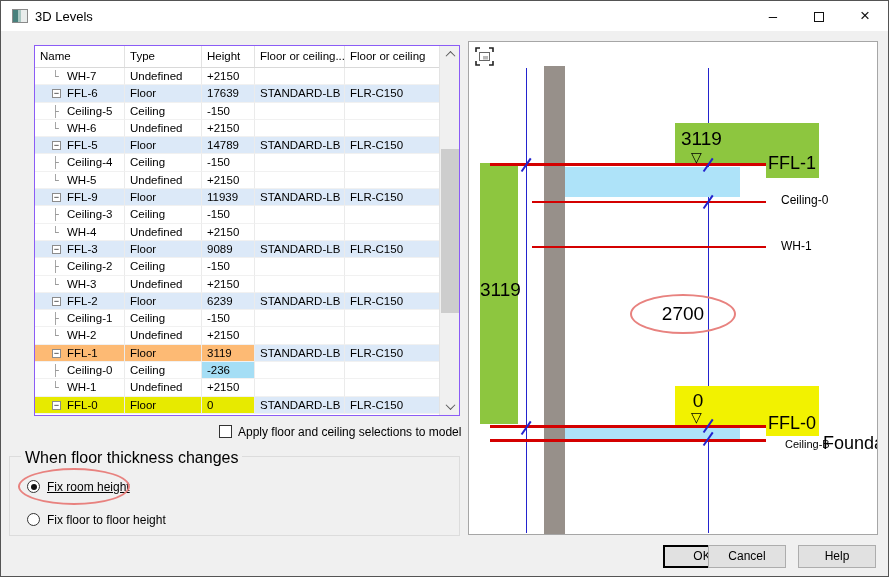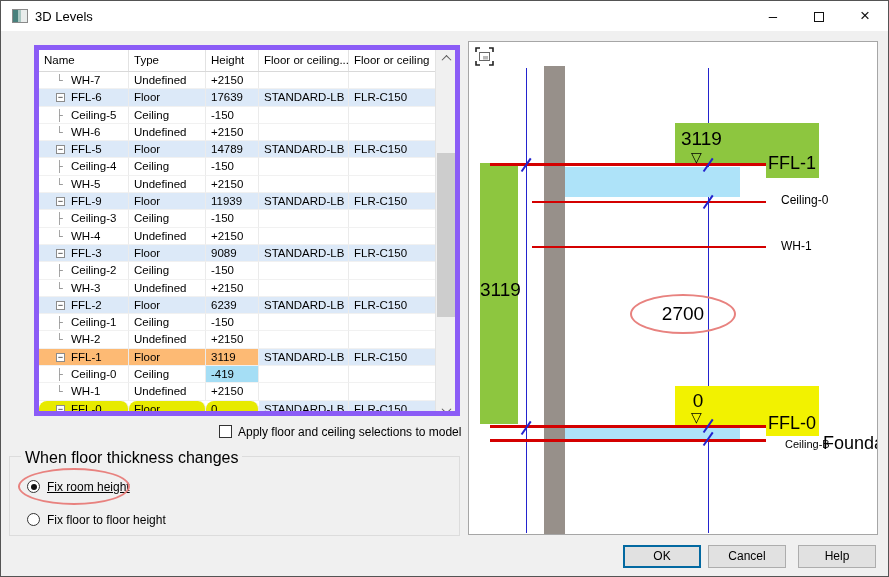--- a/index.html
+++ b/index.html
@@ -14,36 +14,36 @@
   .title-text { position:absolute; left:34px; top:8px; font-size:13px; }
   .winbtn { position:absolute; top:0; width:46px; height:30px; text-align:center; line-height:30px; font-size:15px; color:#111; }
   .winbtn.min { right:92px; }
   .winbtn.max { right:46px; }
   .winbtn.close { right:0; font-size:17px; }
   .maxglyph { display:inline-block; width:10px; height:10px; border:1px solid #111; vertical-align:middle; }
 
   .bodyarea { position:absolute; left:0; top:30px; width:887px; height:545px; background:#f0f0f0; }
 
   
-  .table-wrap { position:absolute; left:33px; top:14px; width:426px; height:371px; background:#fff; border:5px solid #8b5cf6; overflow:hidden; }
+  .table-wrap { position:absolute; left:33px; top:14px; width:426px; height:371px; background:#fff; border:1px solid #8b5cf6; overflow:hidden; }
   .grid { position:absolute; left:0; top:0; width:404px; }
   .thead { display:flex; height:22px; background:#fff; border-bottom:1px solid #d9d9d9; }
   .th { font-size:11.5px; padding:4px 0 0 5px; border-right:1px solid #e2e2e2; white-space:nowrap; overflow:hidden; }
   .trow { display:flex; height:17.3px; }
   .cell { font-size:11.5px; line-height:16px; padding-left:5px; border-right:1px solid #ebebeb; border-bottom:1px solid #f1f1f1; white-space:nowrap; overflow:hidden; }
   .c-name { width:90px; padding-left:17px; }
   .c-type { width:77px; }
   .c-height { width:53px; }
   .c-fc1 { width:90px; }
   .c-fc2 { width:94px; border-right:none; }
   .w-name{width:90px;} .w-type{width:77px;} .w-height{width:53px;} .w-fc1{width:90px;} .w-fc2{width:94px;border-right:none;}
   .hl-blue .cell { background:#dce9f8; }
   .hl-green .c-name,.hl-green .c-type,.hl-green .c-height { background:#fdba74; }
   .hl-green .c-fc1,.hl-green .c-fc2 { background:#dce9f8; }
-  .hl-yellow .c-name,.hl-yellow .c-type,.hl-yellow .c-height { background:#e7ea00;border-radius:8px; }
+  .hl-yellow .c-name,.hl-yellow .c-type,.hl-yellow .c-height { background:#e7ea00; }
   .hl-yellow .c-fc1,.hl-yellow .c-fc2 { background:#dce9f8; }
   .hl-cell-cyan { background:#a5def5 !important; }
   .treebox { display:inline-block; width:9px; height:9px; border:1px solid #8c8c8c; background:#fff; font-size:9px; line-height:7px; text-align:center; margin-right:6px; vertical-align:1px; }
   .treeline { display:inline-block; width:15px; color:#9a9a9a; font-family:"DejaVu Sans",sans-serif; font-size:11px; }
 
   
   .vscroll { position:absolute; right:0; top:0; width:20px; height:369px; background:#f0f0f0; border-left:1px solid #e3e3e3; }
   .sb-btn { position:absolute; left:0; width:20px; height:17px; display:flex; align-items:center; justify-content:center; }
   .sb-up { top:0; } .sb-down { bottom:0; }
   .chev { width:7px; height:7px; border-left:1.4px solid #5a5a5a; border-top:1.4px solid #5a5a5a; }
@@ -65,21 +65,21 @@
   .draw { position:absolute; left:467px; top:10px; width:410px; height:494px; background:#fff; border:1px solid #a6a6a6; overflow:hidden; }
   .abs { position:absolute; }
   .vblue { position:absolute; width:1px; background:#2323ce; }
   .redline { position:absolute; background:#d40000; }
   .slash { position:absolute; width:16px; height:1.6px; background:#2323ce; transform:rotate(-55deg); }
   .dtext { position:absolute; white-space:nowrap; color:#000; }
   .marker { position:absolute; font-size:14px; line-height:14px; color:#000; font-family:"DejaVu Sans",sans-serif; }
 
   
   .btn { position:absolute; top:514px; width:78px; height:23px; background:#e1e1e1; border:1px solid #adadad; text-align:center; line-height:21px; font-size:12px; }
-  .btn.primary { border:2px solid #0369a1; line-height:19px; }
+  .btn.primary { border:2px solid #000000; line-height:19px;margin-left:40px; }
 </style>
 </head>
 <body>
 
 <div class="dialog">
 
   <div class="titlebar">
     <div class="title-icon"></div>
     <div class="title-text">3D Levels</div>
     <div class="winbtn min">–</div>
@@ -214,21 +214,21 @@
             <div class="trow hl-green">
               <div class="cell c-name"><span class="treebox">−</span><span>FFL-1</span></div>
               <div class="cell c-type">Floor</div>
               <div class="cell c-height">3119</div>
               <div class="cell c-fc1">STANDARD-LB</div>
               <div class="cell c-fc2">FLR-C150</div>
             </div>
             <div class="trow hl-none">
               <div class="cell c-name"><span class="treeline">├</span><span>Ceiling-0</span></div>
               <div class="cell c-type">Ceiling</div>
-              <div class="cell c-height hl-cell-cyan">-419</div>
+              <div class="cell c-height hl-cell-cyan">-236</div>
               <div class="cell c-fc1"></div>
               <div class="cell c-fc2"></div>
             </div>
             <div class="trow hl-none">
               <div class="cell c-name"><span class="treeline">└</span><span>WH-1</span></div>
               <div class="cell c-type">Undefined</div>
               <div class="cell c-height">+2150</div>
               <div class="cell c-fc1"></div>
               <div class="cell c-fc2"></div>
             </div>

